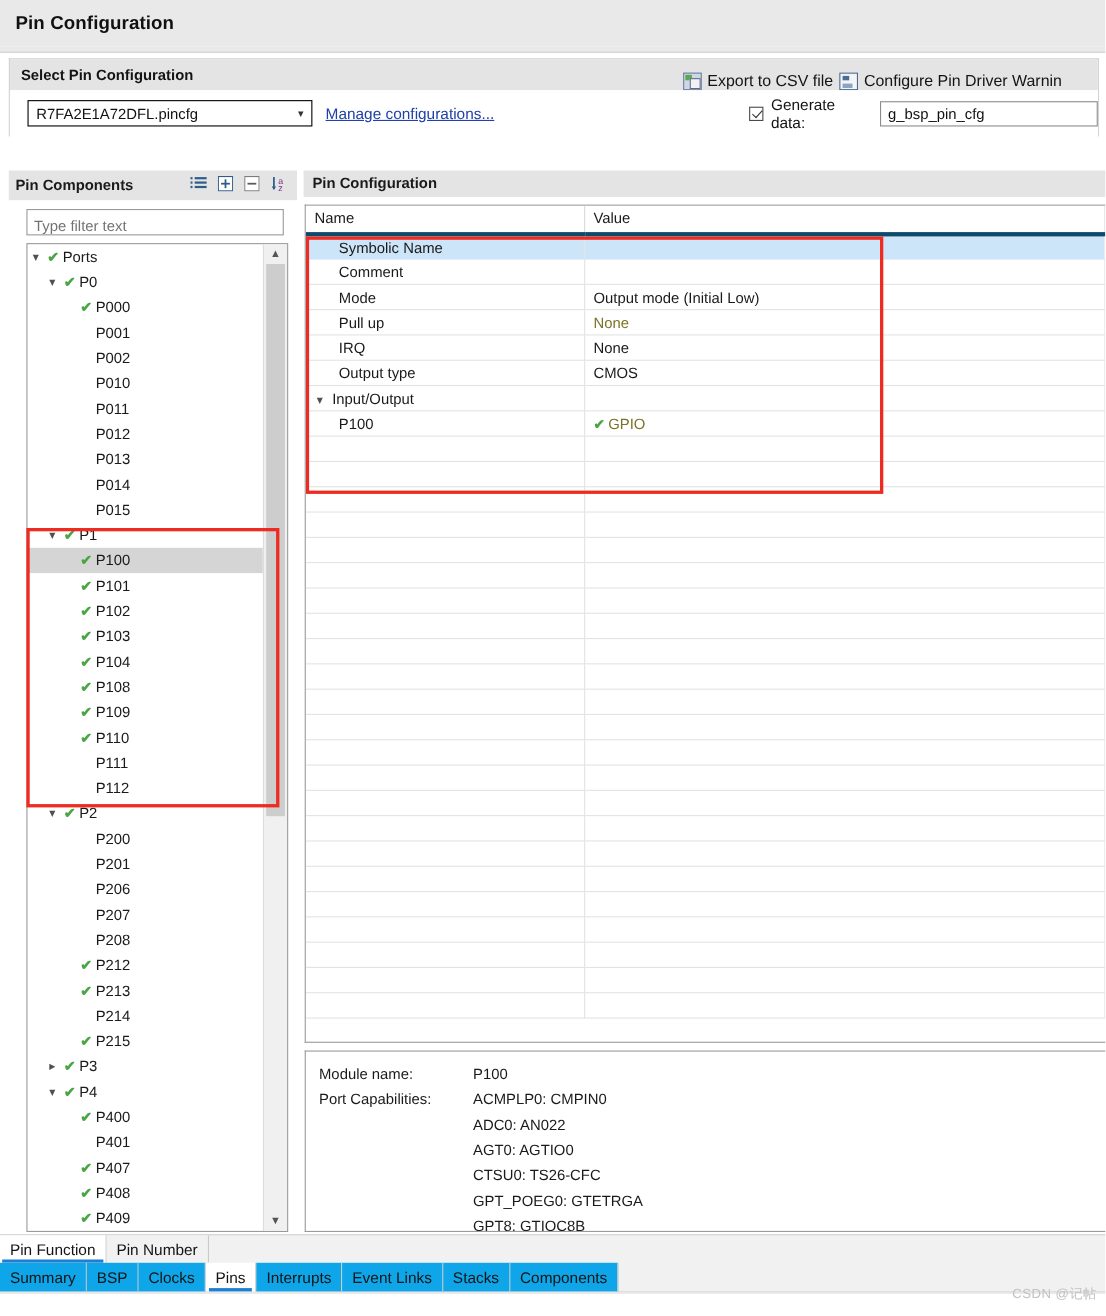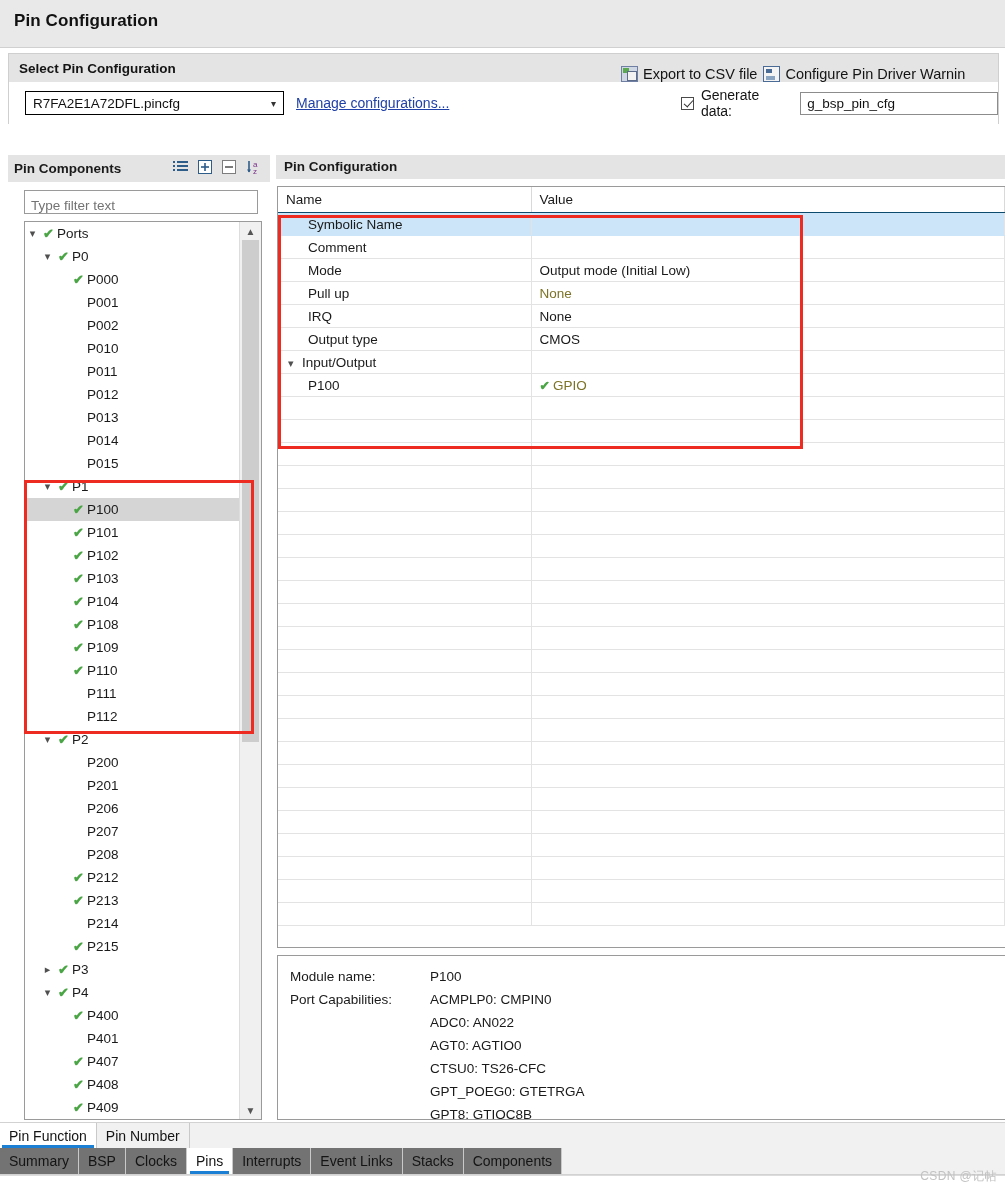--- a/index.html
+++ b/index.html
@@ -347,21 +347,21 @@
   }
   table.cfg col.c1 { width: 253px; }
   table.cfg col.c2 { width: 100%; }
   table.cfg th {
     height: 26px;
     text-align: left;
     font-weight: normal;
     font-size: 13.5px;
     color: #1a1a1a;
     padding-left: 8px;
-    border-bottom: 1px solid #0c4a6e;
+    border-bottom: 4px solid #0c4a6e;
     border-right: 1px solid #d9d9d9;
     background: #fff;
     box-sizing: border-box;
   }
   table.cfg td {
     height: 23px;
     font-size: 13.5px;
     color: #1a1a1a;
     padding-left: 8px;
     border-bottom: 1px solid #e3e3e3;
@@ -461,21 +461,21 @@
     box-sizing: border-box;
     border-bottom: 1px solid #d2d2d2;
   }
   .tab2 {
     height: 26px;
     padding: 0 9px;
     display: flex;
     align-items: center;
     font-size: 14px;
     color: #141414;
-    background: #737373;
+    background: #0ea5e9;
     border-right: 1px solid #c9c9c9;
     box-sizing: border-box;
     cursor: pointer;
     position: relative;
   }
   .tab2.active { background: #ffffff; }
   .tab2.active::after {
     content: "";
     position: absolute;
     left: 3px; right: 3px; bottom: 0;

